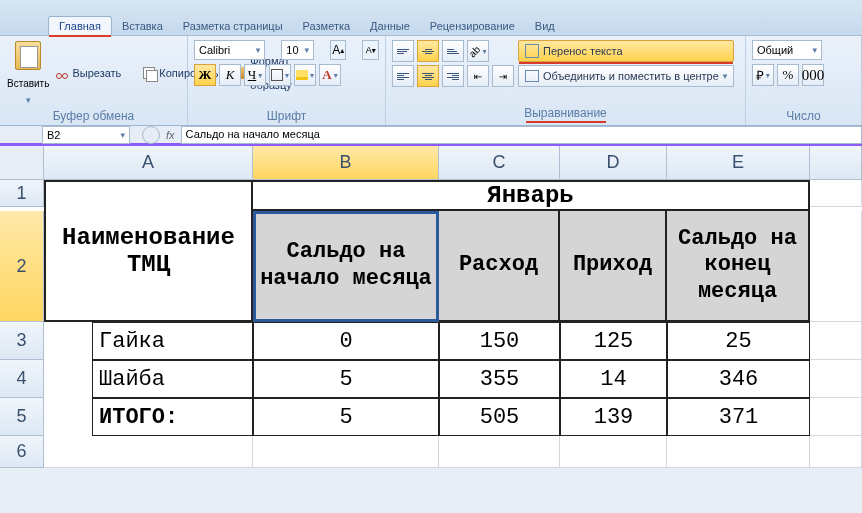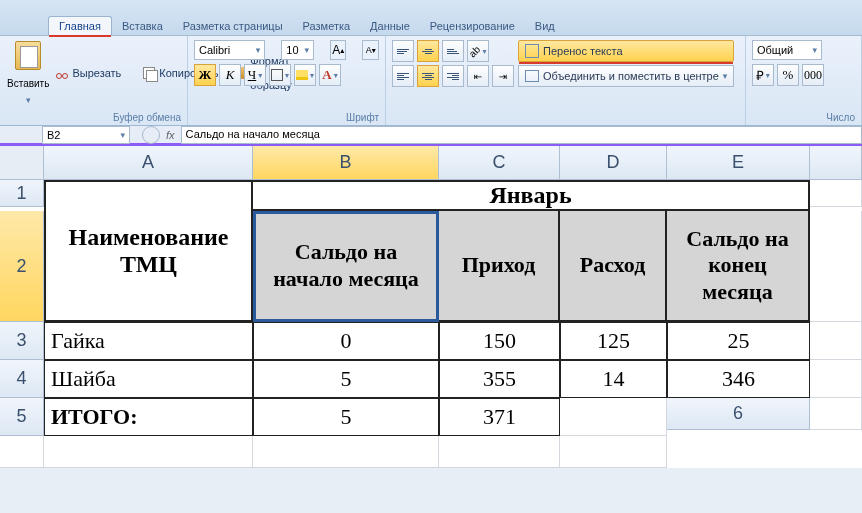--- a/index.html
+++ b/index.html
@@ -7,21 +7,21 @@
 
 
 .ribbon-tabs { display: flex; align-items: flex-end; height: 36px; background: linear-gradient(#d6e5f3, #c5d9ed); padding-left: 48px; border-bottom: 1px solid #a7bcd4; }
 .ribbon-tab { padding: 3px 10px; color: #3b5a82; cursor: pointer; }
 .ribbon-tab.active { background: #f3f7fc; border: 1px solid #9bb4d1; border-bottom: none; border-radius: 3px 3px 0 0; color: #15428b; position: relative; }
 .ribbon-tab.active::after { content:""; position:absolute; left:0; right:0; bottom:-2px; height:2px; background:#d83a2a; }
 
 
 .ribbon { display: flex; background: linear-gradient(#eaf1fb, #d9e6f4); height: 90px; border-bottom: 1px solid #9db7d4; }
 .group { border-right: 1px solid #bcd0e5; padding: 4px 6px 2px 6px; display: flex; flex-direction: column; justify-content: space-between; }
-.group-label { text-align: right; color: #5a7da8; font-size: 10px; padding-top: 2px; }
+.group-label { text-align: center; color: #5a7da8; font-size: 12px; padding-top: 2px; }
 .group-label.underlined { position: relative; }
 .group-label.underlined::after { content:""; display:block; width:80px; height:2px; background:#d83a2a; margin:1px auto 0 auto; }
 
 
 .clipboard { display: flex; }
 .paste-btn { display:flex; flex-direction:column; align-items:center; justify-content:center; width:46px; height:66px; border:1px solid transparent; border-radius:3px;gap:6px; }
 .paste-icon { width:26px; height:30px; background: linear-gradient(#f7dd9a,#e8b854); border:1px solid #b58c2c; border-radius:2px; position:relative; }
 .paste-icon::before { content:""; position:absolute; top:4px; left:4px; width:16px; height:20px; background:#fff; border:1px solid #999; }
 .clip-actions { display:flex; flex-direction:row; gap:18px; margin-left:4px; }
 .clip-actions div { display:flex; align-items:center; gap:4px; color:#1f3b63; cursor:pointer; padding:1px 2px; }
@@ -71,28 +71,28 @@
 
 .sheet { display:grid; grid-template-columns: 44px 209px 186px 121px 107px 143px 52px; background:#fff; }
 .corner { background:#e6edf4; border-right:1px solid #aebfd3; border-bottom:1px solid #aebfd3; }
 .colhdr { background:linear-gradient(#f0f5fb,#dde8f4); border-right:1px solid #aebfd3; border-bottom:1px solid #aebfd3; text-align:center; font-size:18px; color:#3a506e; padding:6px 0; }
 .colhdr.sel { background:linear-gradient(#ffe9a8,#ffd660); }
 .rowhdr { background:linear-gradient(#f0f5fb,#dde8f4); border-right:1px solid #aebfd3; border-bottom:1px solid #aebfd3; text-align:center; font-size:18px; color:#3a506e; display:flex; align-items:center; justify-content:center; }
 .rowhdr.sel { background:linear-gradient(#ffe9a8,#ffd660); }
 .cell { border-right:1px solid #d4d8de; border-bottom:1px solid #d4d8de; }
 
 
-.tbl { font-family: Liberation Serif, serif; }
+.tbl { font-family: Liberation Mono, monospace; }
 .hdr-main { font-size:24px; font-weight:bold; text-align:center; border:2px solid #222; display:flex; align-items:center; justify-content:center; }
 .hdr-month { font-size:24px; font-weight:bold; text-align:center; border:2px solid #222; border-left:none; display:flex; align-items:center; justify-content:center; }
 .hdr-sub { font-size:22px; font-weight:bold; text-align:center; border:2px solid #222; border-top:none; background:#d5d5d5; display:flex; align-items:center; justify-content:center; padding:4px; line-height:1.2; }
 .hdr-sub.sel { outline:3px solid #2a5a9c; outline-offset:-3px; background:#d5d5d5; }
 .hdr-sub + .hdr-sub, .hdr-sub.nl { border-left:none; }
 .datacell { font-size:22px; border:1px solid #222; text-align:center; display:flex; align-items:center; justify-content:center; padding:2px 6px; }
-.datacell.left { text-align:center; justify-content:flex-start; }
+.datacell.left { text-align:center; justify-content:flex-start;margin-left:48px; }
 .datacell.bold { font-weight:bold; }
 .row-h1 { height:27px; } .row-h2 { height:111px; } .row-hd { height:38px; } .row-he { height:32px; }
 
 .chev { font-size:9px; color:#5b7da6; }
 </style>
 </head>
 <body>
 
 <div class="ribbon-tabs">
   <div class="ribbon-tab active">Главная</div>
@@ -247,38 +247,39 @@
           <span style="width:14px;height:14px;border:1px solid #6a8ab0;display:inline-block;"></span>
           <span>Перенос текста</span>
         </div>
         <div class="merge-btn">
           <span style="width:14px;height:12px;border:1px solid #6a8ab0;display:inline-block;"></span>
           <span>Объединить и поместить в центре</span>
           <span class="chev">▾</span>
         </div>
       </div>
     </div>
+    <div class="group-label underlined">Выравнивание</div>
   </div>
 
   <div class="group" style="flex:1;">
     <div>
       <div class="num-sel">
           <span>Общий</span>
           <span class="chev">▾</span>
         </div>
       <div class="num-row">
         <div class="tog">
             <span>₽</span>
             <span class="caret">▾</span>
           </div>
         <div class="tog">
             <span>%</span>
           </div>
         <div class="tog">
-            <span style="font-size:12px;">000</span>
+            <span style="font-size:15px;">000</span>
           </div>
       </div>
     </div>
     <div class="group-label">Число</div>
   </div>
 </div>
 
 <div class="namebox-row">
   <div class="namebox">
       <span>B2</span>
@@ -300,22 +301,22 @@
   <div class="colhdr">E</div>
   <div class="colhdr"></div>
 
   <div class="rowhdr row-h1">1</div>
   <div class="hdr-main tbl" style="grid-row:span 2;">Наименование ТМЦ</div>
   <div class="hdr-month tbl" style="grid-column:span 4;">Январь</div>
   <div class="cell row-h1"></div>
 
   <div class="rowhdr sel row-h2">2</div>
   <div class="hdr-sub sel tbl">Сальдо на начало месяца</div>
+  <div class="hdr-sub nl tbl">Расход</div>
   <div class="hdr-sub nl tbl">Приход</div>
-  <div class="hdr-sub nl tbl">Расход</div>
   <div class="hdr-sub nl tbl">Сальдо на конец месяца</div>
   <div class="cell row-h2"></div>
 
   <div class="rowhdr row-hd">3</div>
   <div class="datacell left tbl">Гайка</div>
   <div class="datacell tbl">0</div>
   <div class="datacell tbl">150</div>
   <div class="datacell tbl">125</div>
   <div class="datacell tbl">25</div>
   <div class="cell row-hd"></div>
@@ -324,20 +325,22 @@
   <div class="datacell left tbl">Шайба</div>
   <div class="datacell tbl">5</div>
   <div class="datacell tbl">355</div>
   <div class="datacell tbl">14</div>
   <div class="datacell tbl">346</div>
   <div class="cell row-hd"></div>
 
   <div class="rowhdr row-hd">5</div>
   <div class="datacell left bold tbl">ИТОГО:</div>
   <div class="datacell tbl">5</div>
+  <div class="datacell tbl">505</div>
+  <div class="datacell tbl">139</div>
   <div class="datacell tbl">371</div>
   <div class="cell row-hd"></div>
 
   <div class="rowhdr row-he">6</div>
   <div class="cell row-he"></div>
   <div class="cell row-he"></div>
   <div class="cell row-he"></div>
   <div class="cell row-he"></div>
   <div class="cell row-he"></div>
   <div class="cell row-he"></div>

